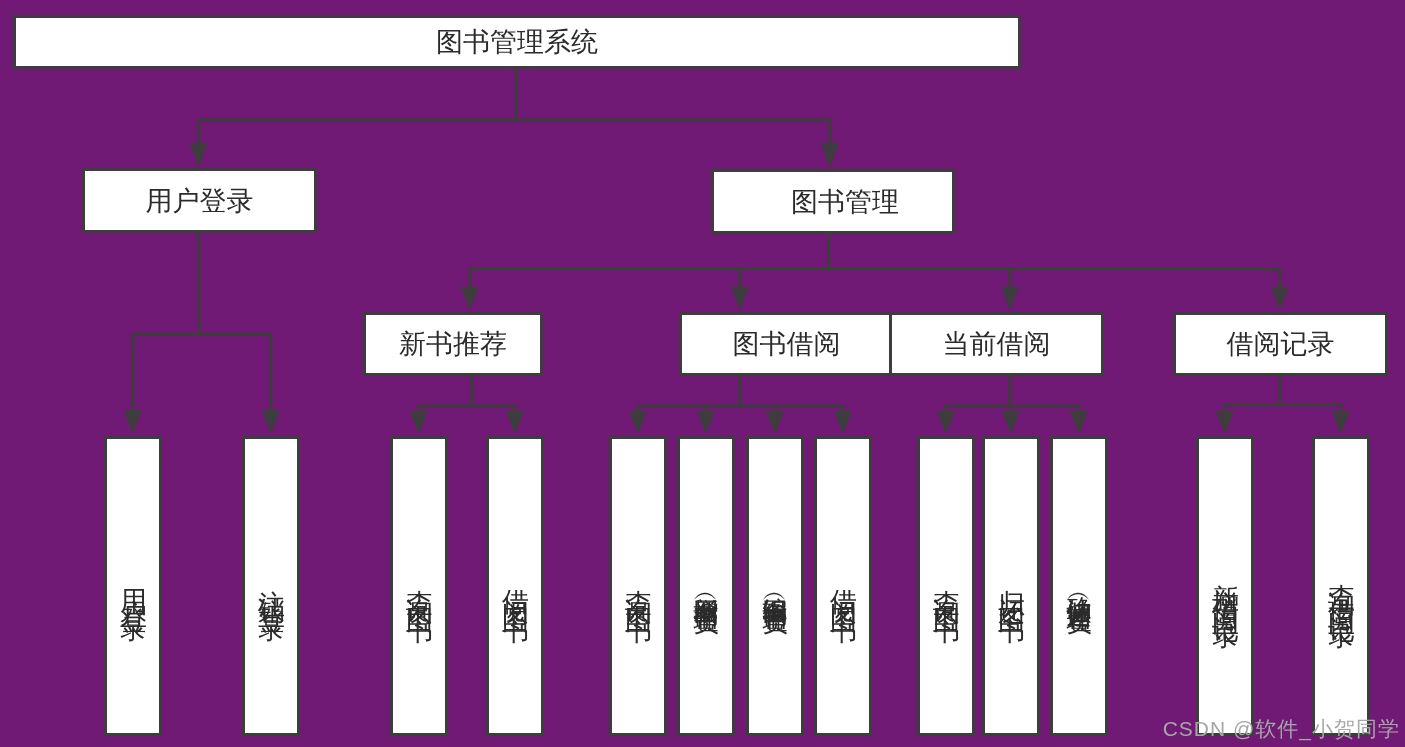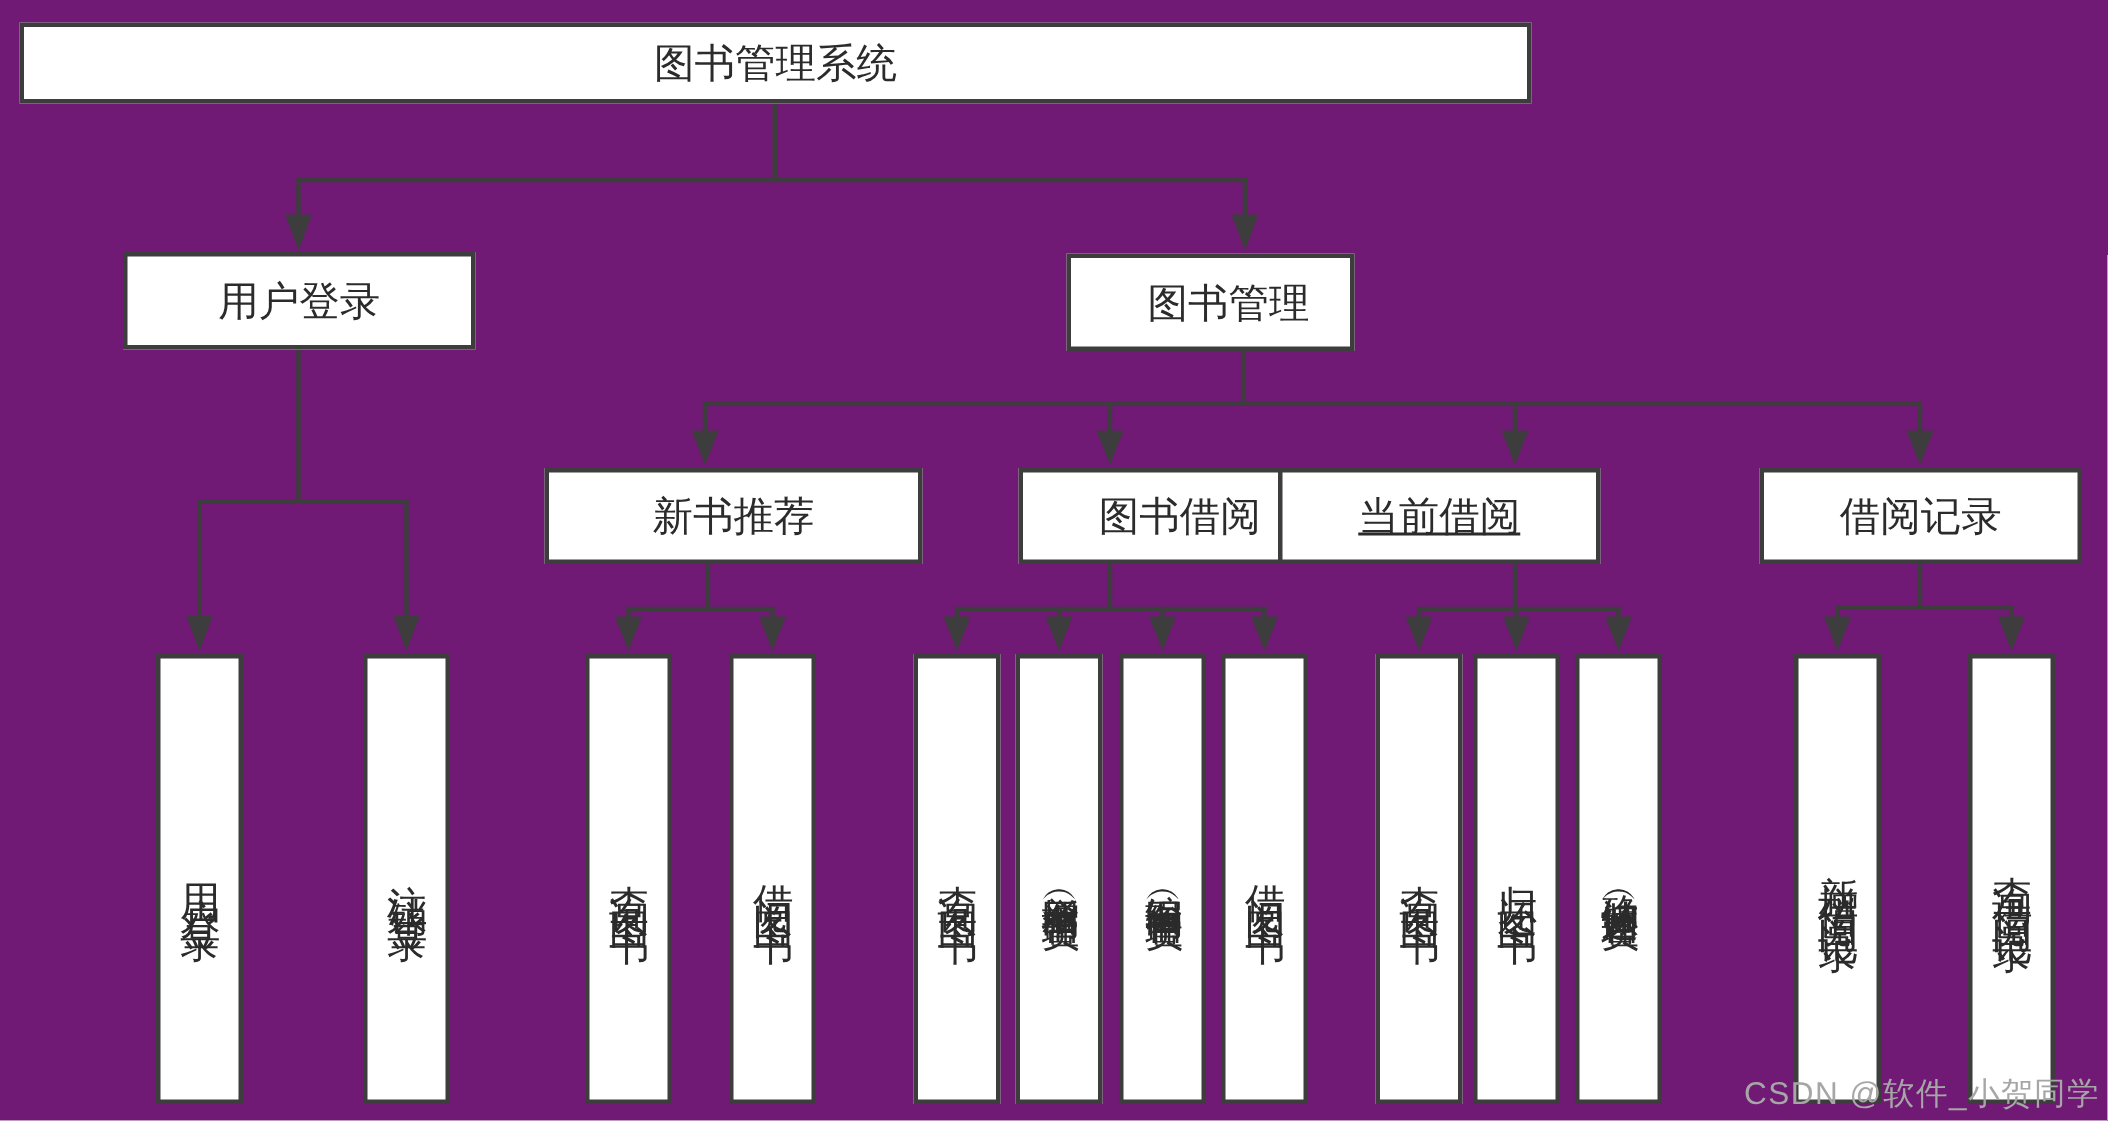--- a/index.html
+++ b/index.html
@@ -107,31 +107,31 @@
     <polygon points="1332,411 1350,411 1341,434"></polygon>
   </svg>
 
   <div class="node" style="left:13px;top:15px;width:1008px;height:54px;">
     <span class="label">图书管理系统</span>
   </div>
 
   <div class="node" style="left:82px;top:168px;width:235px;height:65px;">
     <span class="label">用户登录</span>
   </div>
-  <div class="node" style="left:711px;top:169px;width:192px;height:65px;padding-left:24px;">
+  <div class="node" style="left:711px;top:169px;width:244px;height:65px;padding-left:24px;">
     <span class="label">图书管理</span>
   </div>
 
-  <div class="node" style="left:363px;top:312px;width:252px;height:64px;">
+  <div class="node" style="left:363px;top:312px;width:180px;height:64px;">
     <span class="label">新书推荐</span>
   </div>
   <div class="node" style="left:633px;top:312px;width:215px;height:64px;margin-left:46px;">
     <span class="label">图书借阅</span>
   </div>
-  <div class="node" style="left:852px;top:312px;width:215px;height:64px;text-decoration:underline;">
+  <div class="node" style="left:889px;top:312px;width:215px;height:64px;">
     <span class="label">当前借阅</span>
   </div>
   <div class="node" style="left:1173px;top:312px;width:215px;height:64px;">
     <span class="label">借阅记录</span>
   </div>
 
   <div class="node v" style="left:104px;top:436px;width:58px;height:300px;">
     <span class="label">用户登录</span>
   </div>
   <div class="node v" style="left:242px;top:436px;width:58px;height:300px;">

